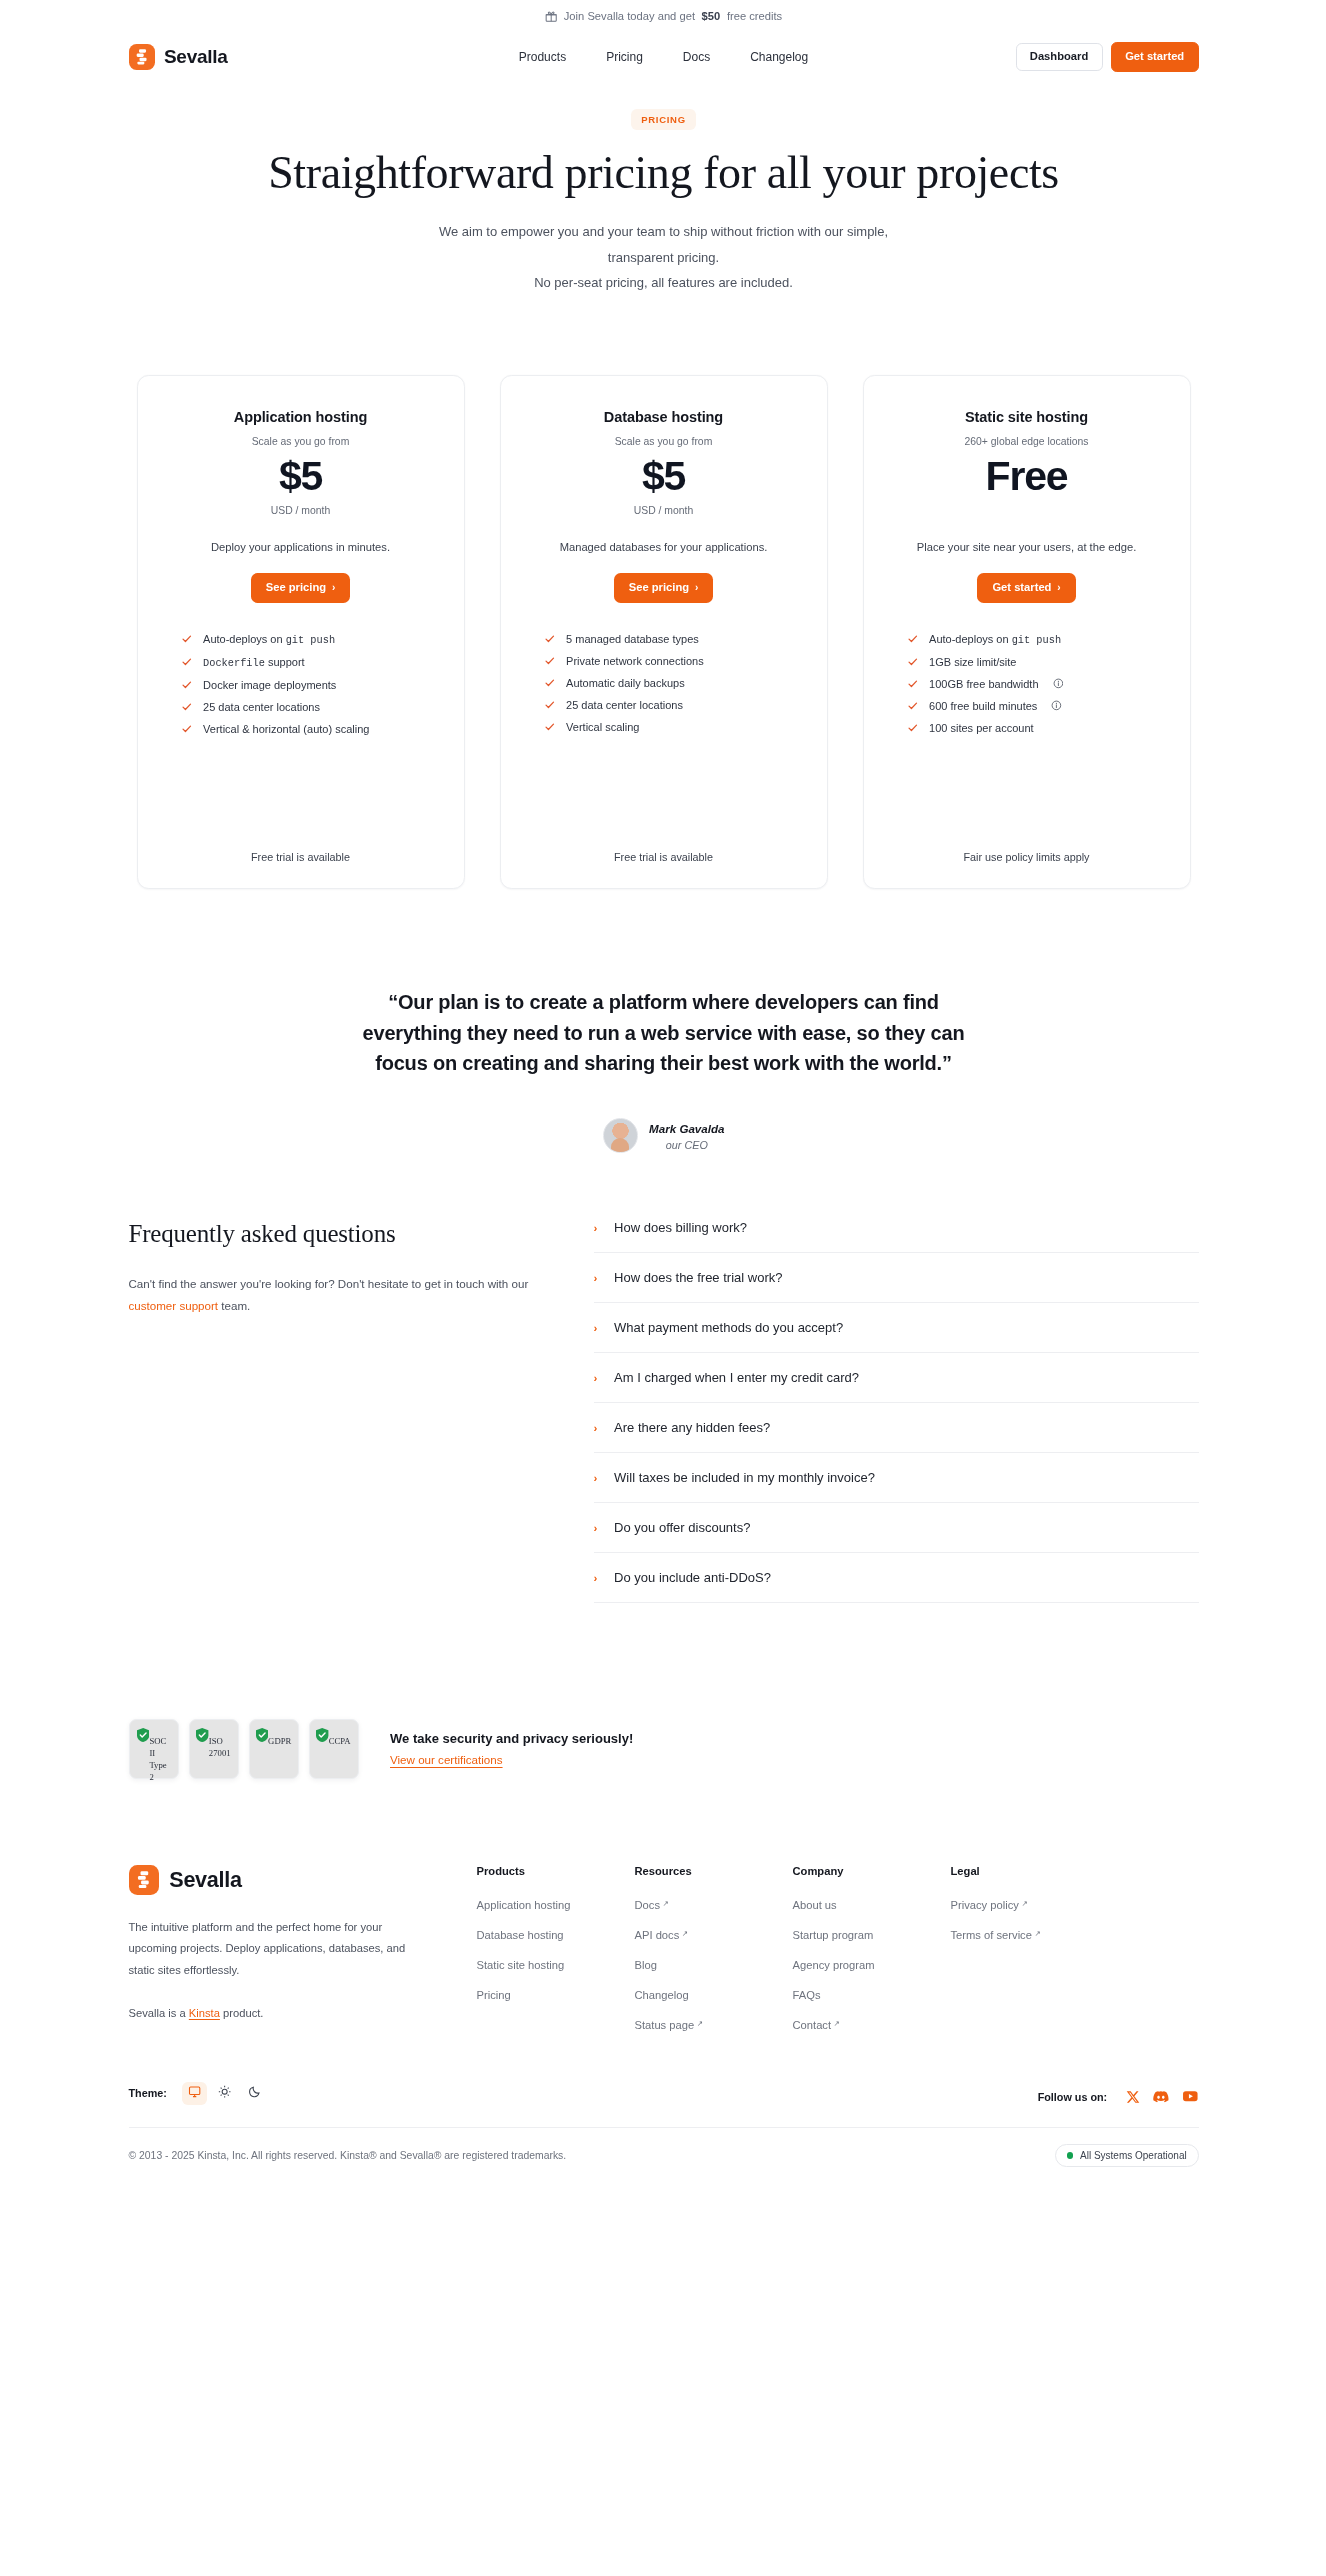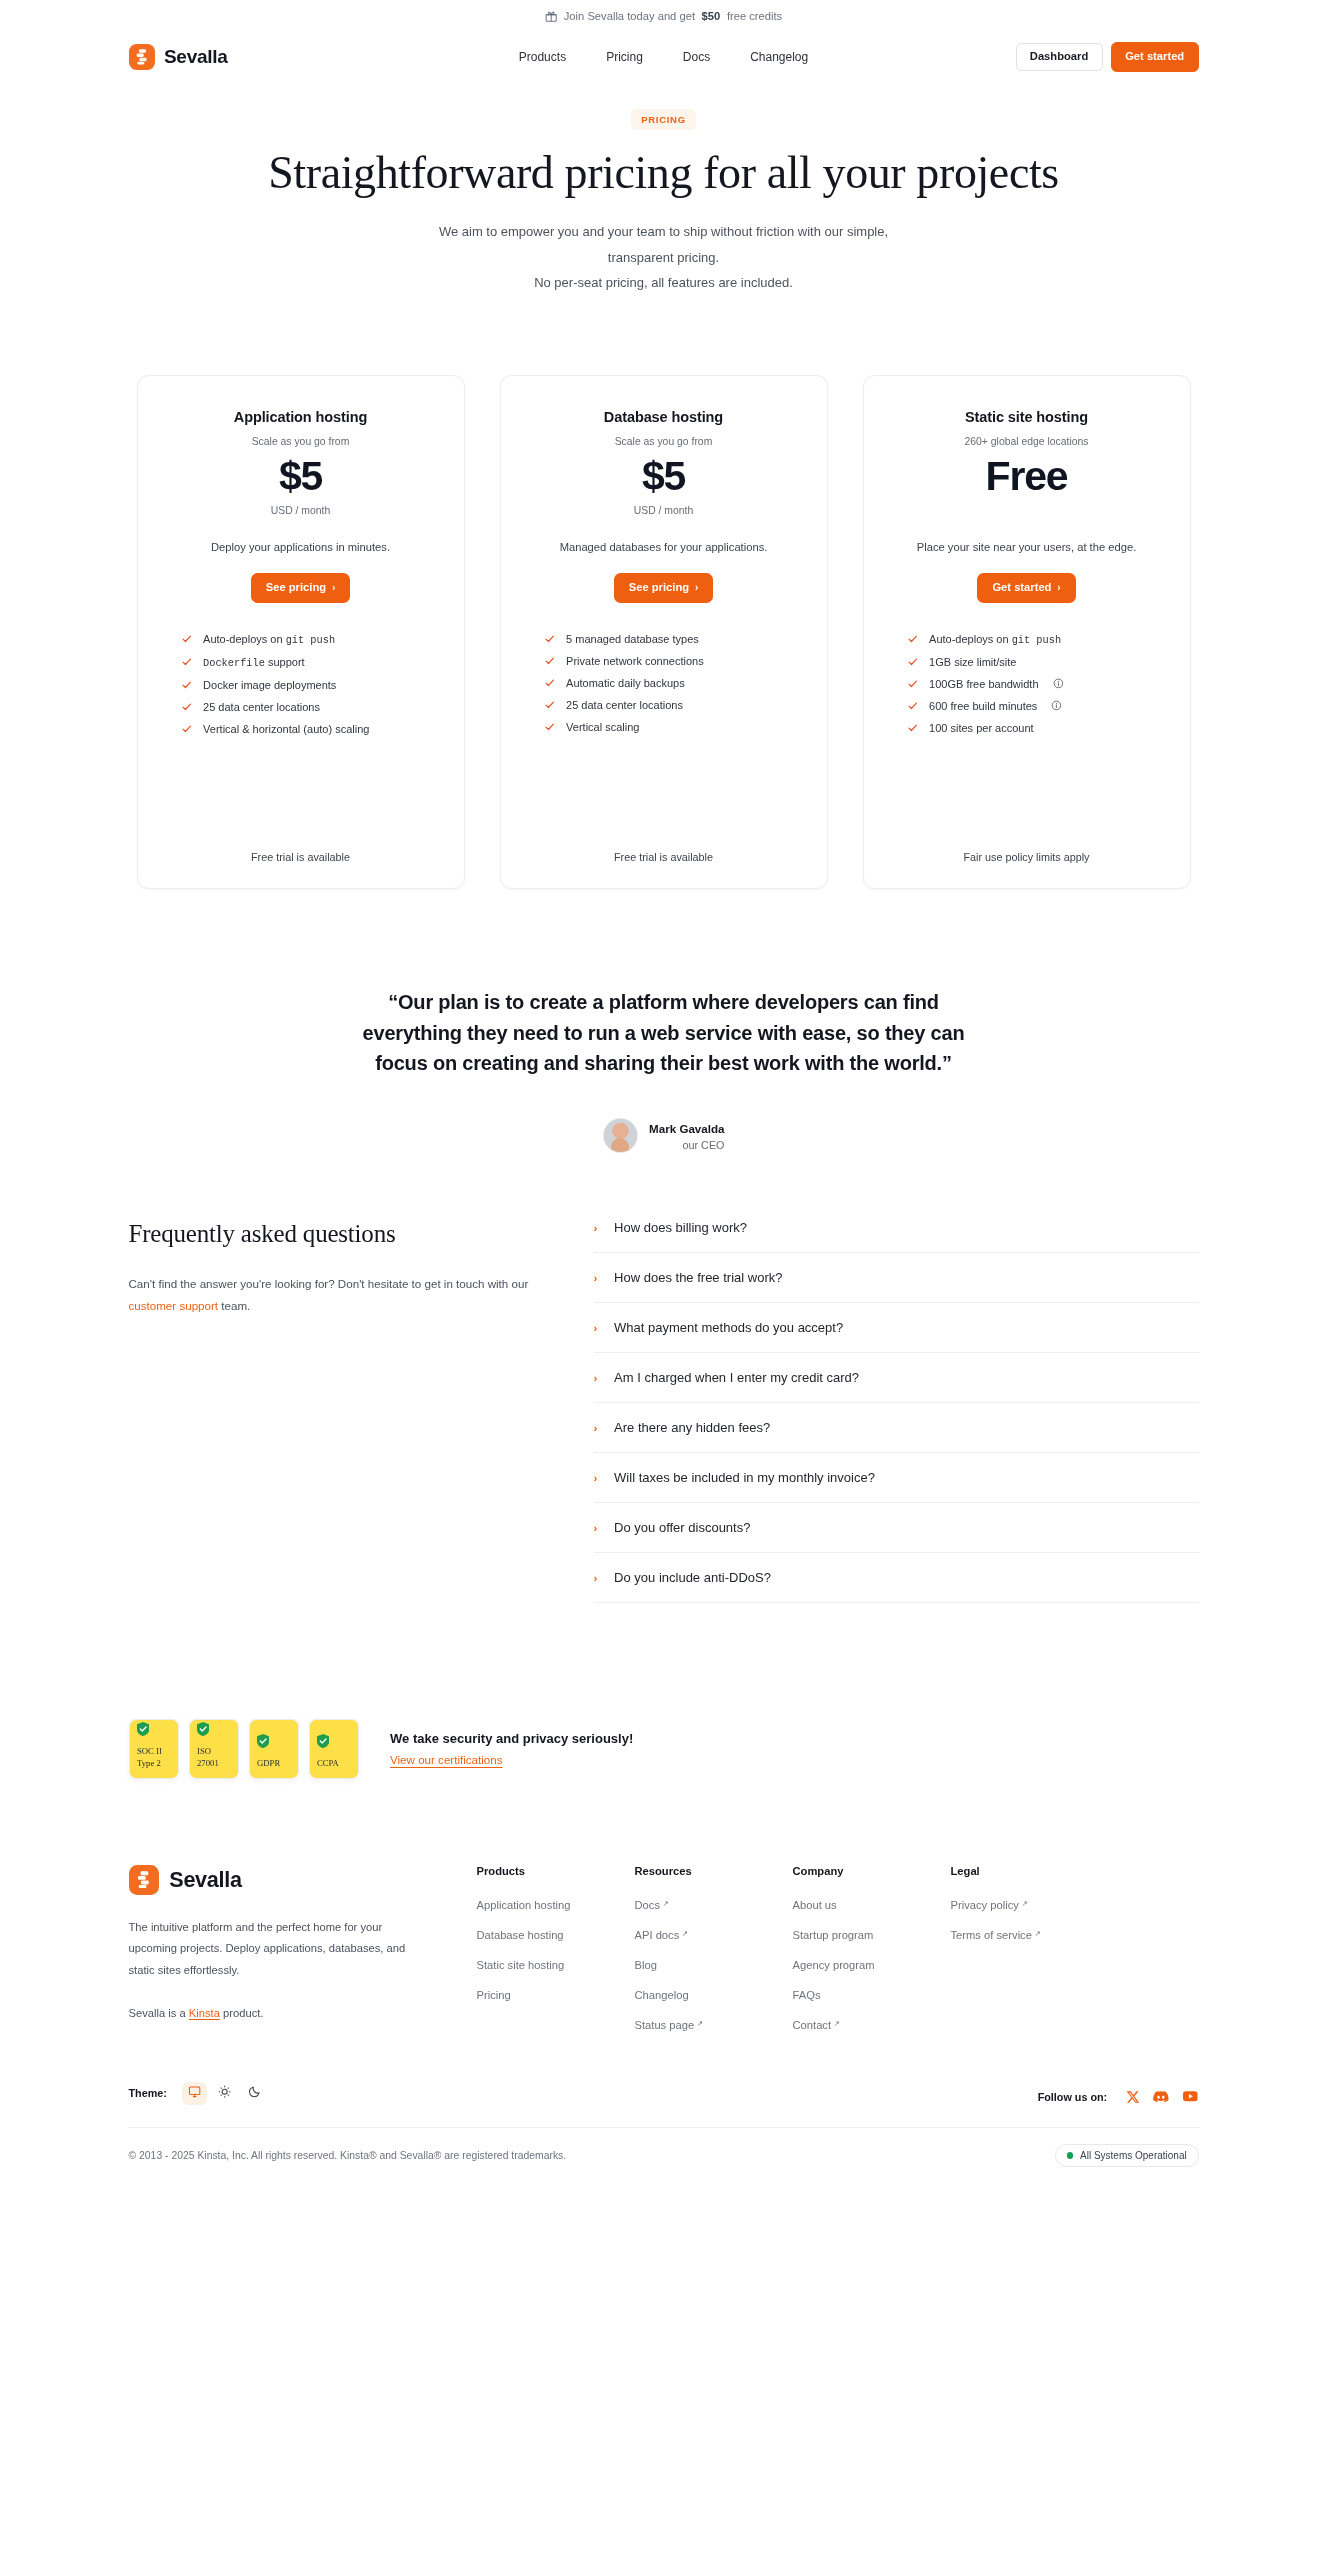--- a/index.html
+++ b/index.html
@@ -148,21 +148,21 @@
     background: radial-gradient(circle at 50% 36%, #e7b293 0 30%, #cfd3d8 31% 100%);
     border: 0.8px solid #e3e5e9;
     overflow: hidden; position: relative; flex:none;
   }
   .avatar::after {
     content:""; position:absolute; left:50%; top:56%;
     transform: translateX(-50%);
     width: 18px; height: 16.6px; border-radius: 9px 9px 5px 5px;
     background: #e0a884;
   }
-  .person-txt { text-align: right; }
+  .person-txt { text-align: center; font-style: italic; }
   .person-name { font-size: 11.6px; font-weight: 700; color:#14171f; }
   .person-role { font-size: 10.8px; color:#656b77; margin-top: 2.5px; }
 
   
   .faq-sec { margin-top: 62px; display: flex; gap: 50px; }
   .faq-left { width: 415px; padding-top: 5px; }
   .faq-left h2 {
     font-family: "Liberation Serif", serif;
     font-weight: 400; font-size: 25px; color:#14171f; letter-spacing: -0.2px;
   }
@@ -177,24 +177,24 @@
   }
   .faq-item:first-child { padding-top: 5px; }
   .faq-item .chev { color:#ef5f10; font-size: 11.6px; font-weight: 600; flex:none; width: 6.6px; }
   .faq-q { font-size: 13px; color:#22262f; }
 
   
   .sec-sec { margin-top: 116px; display: flex; align-items: center; }
   .badges { display: flex; gap: 10px; }
   .badge {
     width: 50px; height: 60px;
-    background:#fde047; border:0.8px solid #eceef1; border-radius: 7.5px;
+    background:#e5e5e5; border:0.8px solid #eceef1; border-radius: 7.5px;
     box-shadow: 0 1.7px 5px rgba(16,24,40,.05);
     padding: 8.3px 7.5px;
-    display: flex; flex-direction: column; justify-content: flex-end;
+    display: flex; justify-content: center;
   }
   .badge .shield { width: 12.4px; height: 14px; }
   .badge .btxt {
     margin-top: 6.6px;
     font-family: "Liberation Serif", serif;
     font-size: 8.7px; color:#2b303b; line-height: 1.4;
   }
   .sec-txt { margin-left: 31.5px; }
   .sec-txt h4 { font-size: 13px; font-weight: 700; color:#14171f; }
   .sec-txt a {

